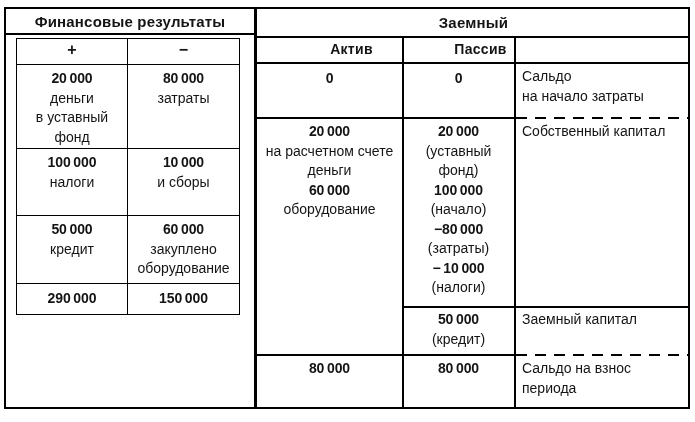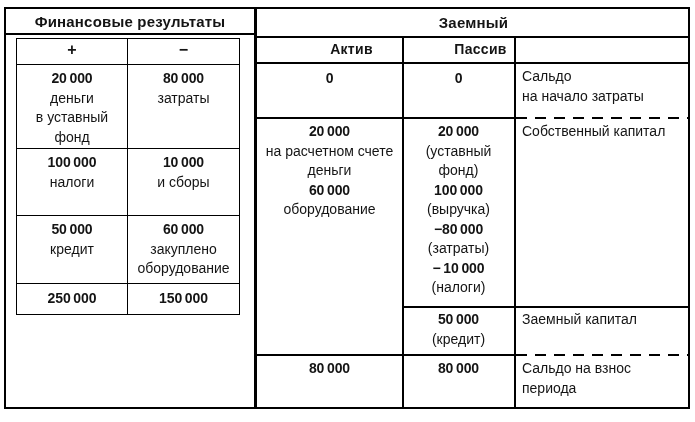--- a/index.html
+++ b/index.html
@@ -106,21 +106,21 @@
         <div class="num">50 000</div>
         <div>кредит</div>
       </div>
     <div class="pm-cell bb">
         <div class="num">60 000</div>
         <div>закуплено</div>
         <div>оборудование</div>
       </div>
 
     <div class="pm-cell tot br">
-        <div class="num">250 000</div>
+        <div class="num">290 000</div>
       </div>
     <div class="pm-cell tot">
         <div class="num">150 000</div>
       </div>
   </div>
 
   <div class="abs title" style="left:257px; top:10px; width:433px; height:25px;">Заемный</div>
   <div class="abs hline" style="left:257px; top:36px; width:431px;"></div>
 
   <div class="abs vline" style="left:402px; top:37px; height:370px;"></div>
@@ -151,21 +151,21 @@
       <div>на расчетном счете</div>
       <div>деньги</div>
       <div class="num">60 000</div>
       <div>оборудование</div>
     </div>
   <div class="abs cell center" style="left:403px; top:122px; width:111px;">
       <div class="num">20 000</div>
       <div>(уставный</div>
       <div>фонд)</div>
       <div class="num">100 000</div>
-      <div>(выручка)</div>
+      <div>(начало)</div>
       <div class="num">−80 000</div>
       <div>(затраты)</div>
       <div class="num">− 10 000</div>
       <div>(налоги)</div>
     </div>
   <div class="abs cell leftal" style="left:522px; top:122px; width:164px;">
       <div>Собственный капитал</div>
     </div>
 
   <div class="abs cell center" style="left:403px; top:310px; width:111px;">

